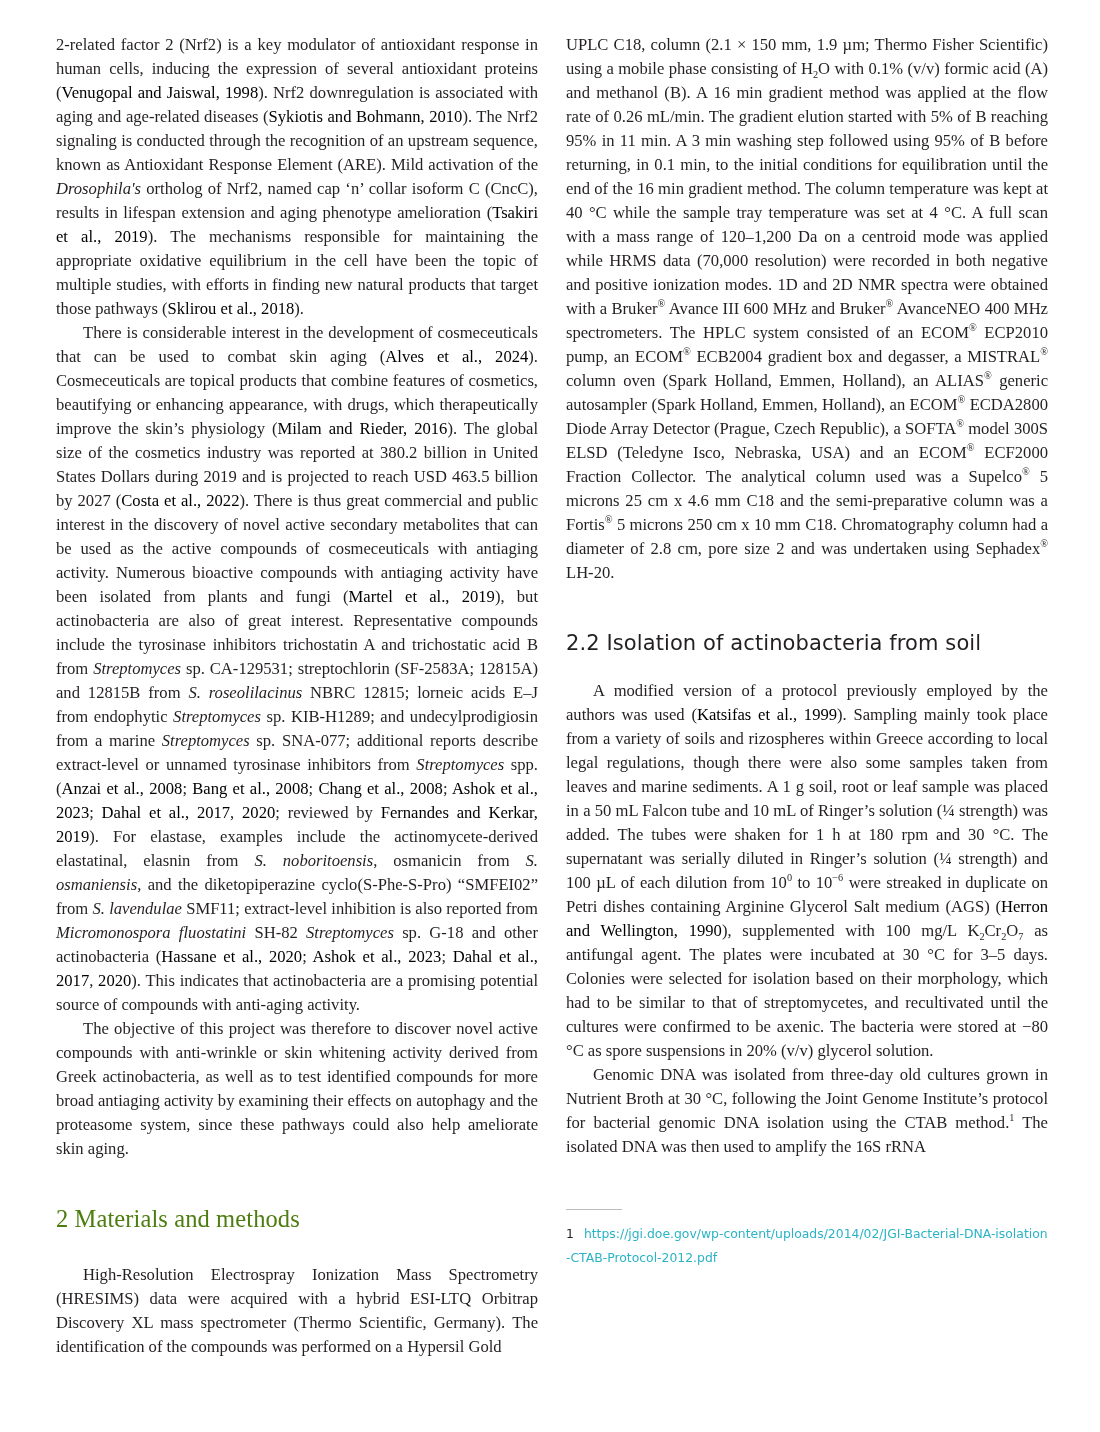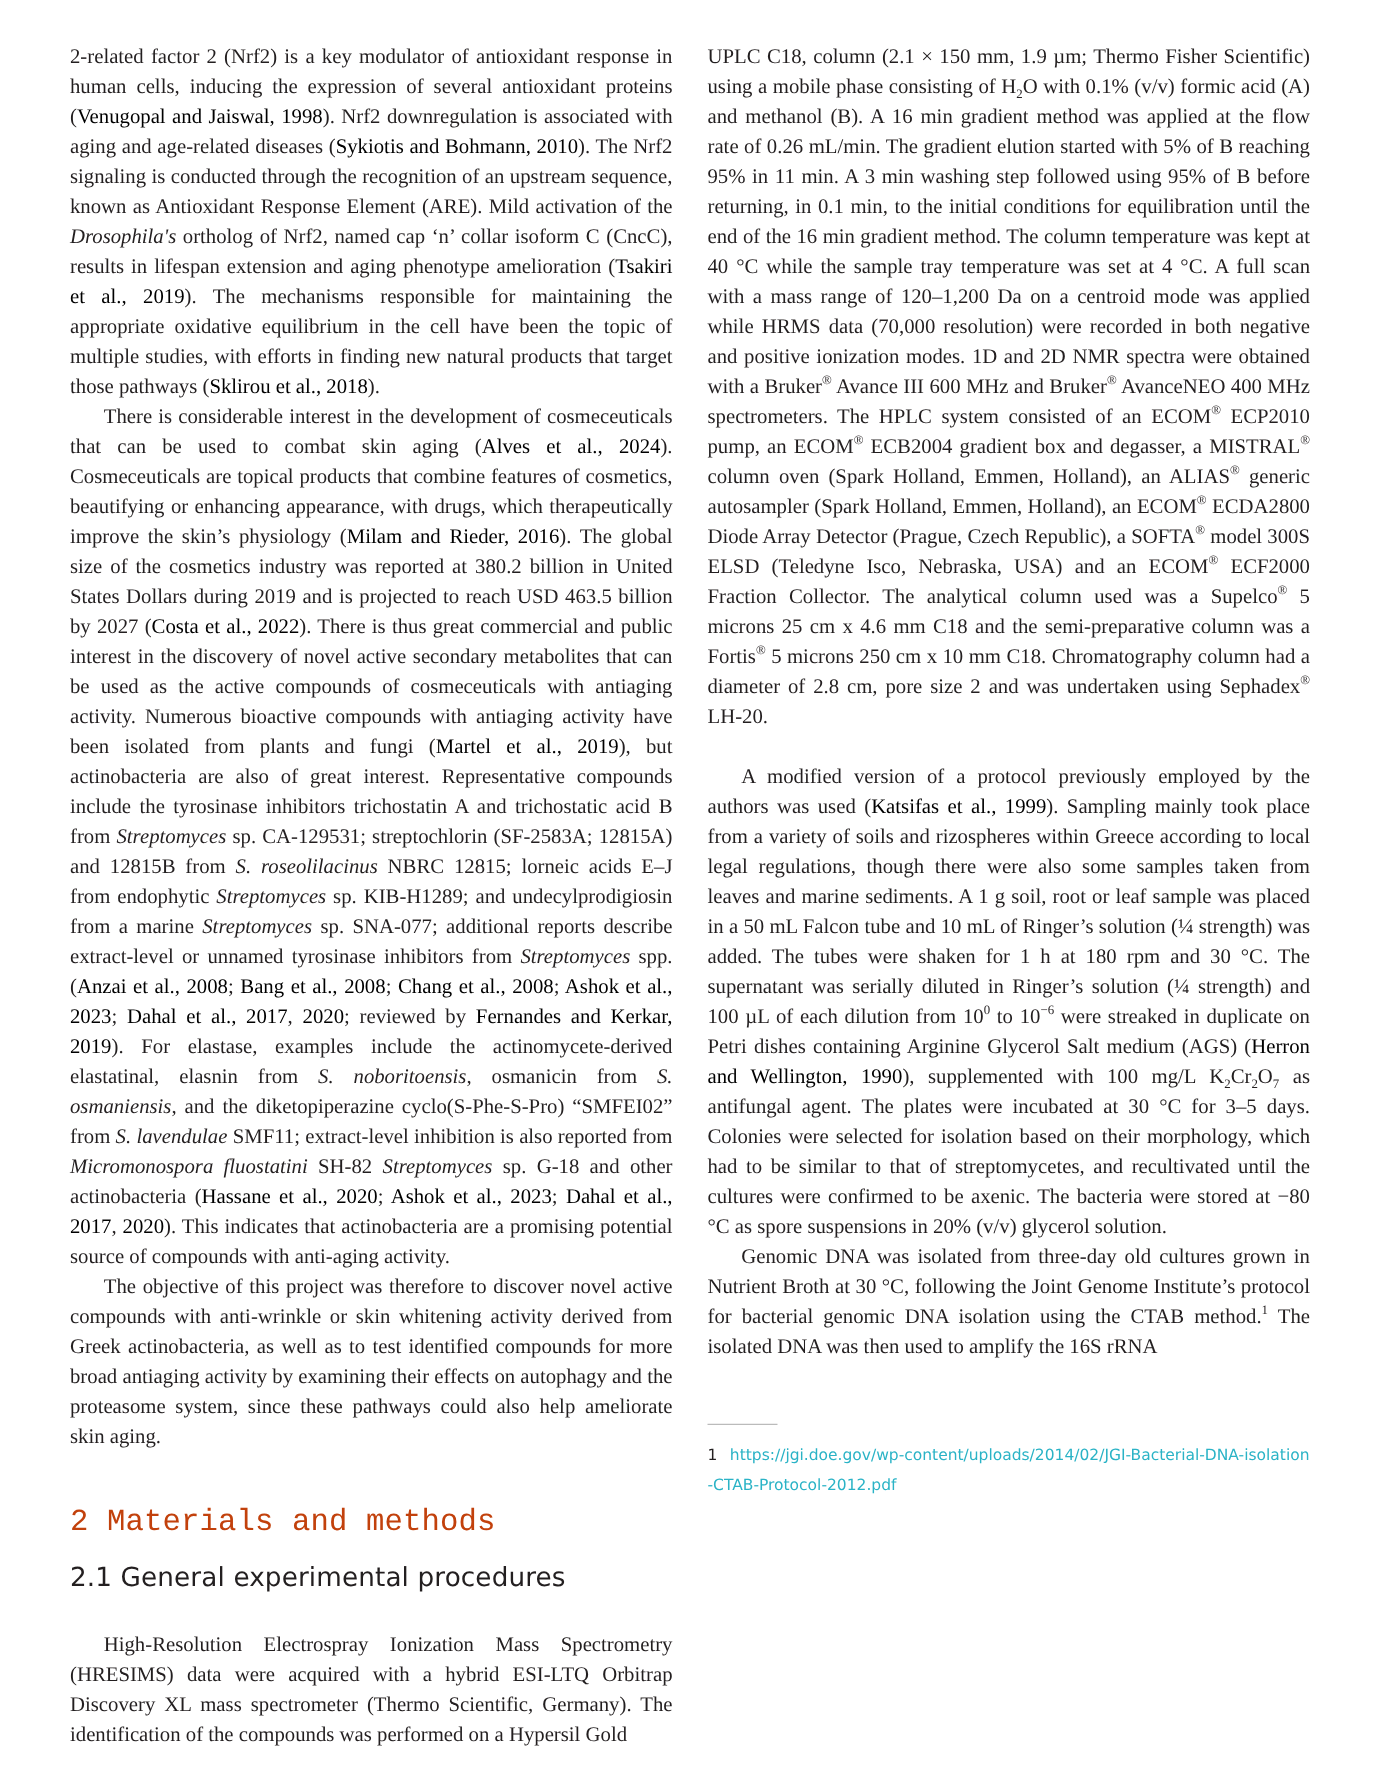--- a/index.html
+++ b/index.html
@@ -10,22 +10,22 @@
   p.body {
     font-family: "Liberation Serif", "DejaVu Serif", serif;
     font-size: 16.6px; line-height: 24px;
     text-align: justify; margin: 0; hyphens: none;
   }
   p.indent { text-indent: 27px; }
   .cite { color: #000000; }
   i { font-style: italic; font-family: Liberation Serif, serif; }
   sup, sub { font-size: 0.62em; line-height: 0; }
   h2.sec {
-    font-family: Liberation Mono, monospace;
-    font-weight: normal; color: #c2410c; font-size: 24.5px;
+    font-family: Liberation Serif, serif;
+    font-weight: normal; color: #4d7c0f; font-size: 24.5px;
     margin: 0; letter-spacing: 0.1px;
   }
   h3.sub {
     font-family: "DejaVu Sans", "Liberation Sans", sans-serif;
     font-weight: normal; color: #231f20; font-size: 21px;
     margin: 0; letter-spacing: 0.1px;
   }
   .footnote-rule { width: 56px; height: 1px; background: #bbbbbb; }
   .footnote {
     font-family: "DejaVu Sans", "Liberation Sans", sans-serif;
@@ -37,27 +37,27 @@
 <body>
 
 <div class="col col-left">
   <p class="body"><span>2-related factor 2 (Nrf2) is a key modulator of antioxidant response in human cells, inducing the expression of several antioxidant proteins (</span><a class="cite">Venugopal and Jaiswal, 1998</a><span>). Nrf2 downregulation is associated with aging and age-related diseases (</span><a class="cite">Sykiotis and Bohmann, 2010</a><span>). The Nrf2 signaling is conducted through the recognition of an upstream sequence, known as Antioxidant Response Element (ARE). Mild activation of the </span><i>Drosophila's</i><span> ortholog of Nrf2, named cap ‘n’ collar isoform C (CncC), results in lifespan extension and aging phenotype amelioration (</span><a class="cite">Tsakiri et al., 2019</a><span>). The mechanisms responsible for maintaining the appropriate oxidative equilibrium in the cell have been the topic of multiple studies, with efforts in finding new natural products that target those pathways (</span><a class="cite">Sklirou et al., 2018</a><span>).</span></p>
 
   <p class="body indent"><span>There is considerable interest in the development of cosmeceuticals that can be used to combat skin aging (</span><a class="cite">Alves et al., 2024</a><span>). Cosmeceuticals are topical products that combine features of cosmetics, beautifying or enhancing appearance, with drugs, which therapeutically improve the skin’s physiology (</span><a class="cite">Milam and Rieder, 2016</a><span>). The global size of the cosmetics industry was reported at 380.2 billion in United States Dollars during 2019 and is projected to reach USD 463.5 billion by 2027 (</span><a class="cite">Costa et al., 2022</a><span>). There is thus great commercial and public interest in the discovery of novel active secondary metabolites that can be used as the active compounds of cosmeceuticals with antiaging activity. Numerous bioactive compounds with antiaging activity have been isolated from plants and fungi (</span><a class="cite">Martel et al., 2019</a><span>), but actinobacteria are also of great interest. Representative compounds include the tyrosinase inhibitors trichostatin A and trichostatic acid B from </span><i>Streptomyces</i><span> sp. CA-129531; streptochlorin (SF-2583A; 12815A) and 12815B from </span><i>S. roseolilacinus</i><span> NBRC 12815; lorneic acids E–J from endophytic </span><i>Streptomyces</i><span> sp. KIB-H1289; and undecylprodigiosin from a marine </span><i>Streptomyces</i><span> sp. SNA-077; additional reports describe extract-level or unnamed tyrosinase inhibitors from </span><i>Streptomyces</i><span> spp. (</span><a class="cite">Anzai et al., 2008</a><span>; </span><a class="cite">Bang et al., 2008</a><span>; </span><a class="cite">Chang et al., 2008</a><span>; </span><a class="cite">Ashok et al., 2023</a><span>; </span><a class="cite">Dahal et al., 2017</a><span>, </span><a class="cite">2020</a><span>; reviewed by </span><a class="cite">Fernandes and Kerkar, 2019</a><span>). For elastase, examples include the actinomycete-derived elastatinal, elasnin from </span><i>S. noboritoensis</i><span>, osmanicin from </span><i>S. osmaniensis</i><span>, and the diketopiperazine cyclo(S-Phe-S-Pro) “SMFEI02” from </span><i>S. lavendulae</i><span> SMF11; extract-level inhibition is also reported from </span><i>Micromonospora fluostatini</i><span> SH-82 </span><i>Streptomyces</i><span> sp. G-18 and other actinobacteria (</span><a class="cite">Hassane et al., 2020</a><span>; </span><a class="cite">Ashok et al., 2023</a><span>; </span><a class="cite">Dahal et al., 2017</a><span>, </span><a class="cite">2020</a><span>). This indicates that actinobacteria are a promising potential source of compounds with anti-aging activity.</span></p>
 
   <p class="body indent">The objective of this project was therefore to discover novel active compounds with anti-wrinkle or skin whitening activity derived from Greek actinobacteria, as well as to test identified compounds for more broad antiaging activity by examining their effects on autophagy and the proteasome system, since these pathways could also help ameliorate skin aging.</p>
 
   <h2 class="sec" style="margin-top:44px;">2 Materials and methods</h2>
-  <h3 class="sub" style="margin-top:18px;">2.1 General experimental procedures</h3>
   <p class="body indent" style="margin-top:30px;">High-Resolution Electrospray Ionization Mass Spectrometry (HRESIMS) data were acquired with a hybrid ESI-LTQ Orbitrap Discovery XL mass spectrometer (Thermo Scientific, Germany). The identification of the compounds was performed on a Hypersil Gold</p>
 </div>
 
 <div class="col col-right">
   <p class="body"><span>UPLC C18, column (2.1 × 150 mm, 1.9 µm; Thermo Fisher Scientific) using a mobile phase consisting of H</span><sub>2</sub><span>O with 0.1% (v/v) formic acid (A) and methanol (B). A 16 min gradient method was applied at the flow rate of 0.26 mL/min. The gradient elution started with 5% of B reaching 95% in 11 min. A 3 min washing step followed using 95% of B before returning, in 0.1 min, to the initial conditions for equilibration until the end of the 16 min gradient method. The column temperature was kept at 40 °C while the sample tray temperature was set at 4 °C. A full scan with a mass range of 120–1,200 Da on a centroid mode was applied while HRMS data (70,000 resolution) were recorded in both negative and positive ionization modes. 1D and 2D NMR spectra were obtained with a Bruker</span><sup>®</sup><span> Avance III 600 MHz and Bruker</span><sup>®</sup><span> AvanceNEO 400 MHz spectrometers. The HPLC system consisted of an ECOM</span><sup>®</sup><span> ECP2010 pump, an ECOM</span><sup>®</sup><span> ECB2004 gradient box and degasser, a MISTRAL</span><sup>®</sup><span> column oven (Spark Holland, Emmen, Holland), an ALIAS</span><sup>®</sup><span> generic autosampler (Spark Holland, Emmen, Holland), an ECOM</span><sup>®</sup><span> ECDA2800 Diode Array Detector (Prague, Czech Republic), a SOFTA</span><sup>®</sup><span> model 300S ELSD (Teledyne Isco, Nebraska, USA) and an ECOM</span><sup>®</sup><span> ECF2000 Fraction Collector. The analytical column used was a Supelco</span><sup>®</sup><span> 5 microns 25 cm x 4.6 mm C18 and the semi-preparative column was a Fortis</span><sup>®</sup><span> 5 microns 250 cm x 10 mm C18. Chromatography column had a diameter of 2.8 cm, pore size 2 and was undertaken using Sephadex</span><sup>®</sup><span> LH-20.</span></p>
 
+  <h3 class="sub" style="margin-top:46px;">2.2 Isolation of actinobacteria from soil</h3>
 
   <p class="body indent" style="margin-top:24px;"><span>A modified version of a protocol previously employed by the authors was used (</span><a class="cite">Katsifas et al., 1999</a><span>). Sampling mainly took place from a variety of soils and rizospheres within Greece according to local legal regulations, though there were also some samples taken from leaves and marine sediments. A 1 g soil, root or leaf sample was placed in a 50 mL Falcon tube and 10 mL of Ringer’s solution (¼ strength) was added. The tubes were shaken for 1 h at 180 rpm and 30 °C. The supernatant was serially diluted in Ringer’s solution (¼ strength) and 100 µL of each dilution from 10</span><sup>0</sup><span> to 10</span><sup>−6</sup><span> were streaked in duplicate on Petri dishes containing Arginine Glycerol Salt medium (AGS) (</span><a class="cite">Herron and Wellington, 1990</a><span>), supplemented with 100 mg/L K</span><sub>2</sub><span>Cr</span><sub>2</sub><span>O</span><sub>7</sub><span> as antifungal agent. The plates were incubated at 30 °C for 3–5 days. Colonies were selected for isolation based on their morphology, which had to be similar to that of streptomycetes, and recultivated until the cultures were confirmed to be axenic. The bacteria were stored at −80 °C as spore suspensions in 20% (v/v) glycerol solution.</span></p>
 
 
   <p class="body indent" style=""><span>Genomic DNA was isolated from three-day old cultures grown in Nutrient Broth at 30 °C, following the Joint Genome Institute’s protocol for bacterial genomic DNA isolation using the CTAB method.</span><sup><a class="fn-ref" style="color:#231f20;">1</a></sup><span> The isolated DNA was then used to amplify the 16S rRNA</span></p>
 
   <div class="footnote-rule" style="margin-top:50px;"></div>
   <div class="footnote" style="margin-top:12px;">
     <span class="fn-num">1</span><a class="fn-url" style="word-break:break-all;">https://jgi.doe.gov/wp-content/uploads/2014/02/JGI-Bacterial-DNA-isolation-CTAB-Protocol-2012.pdf</a>
   </div>

